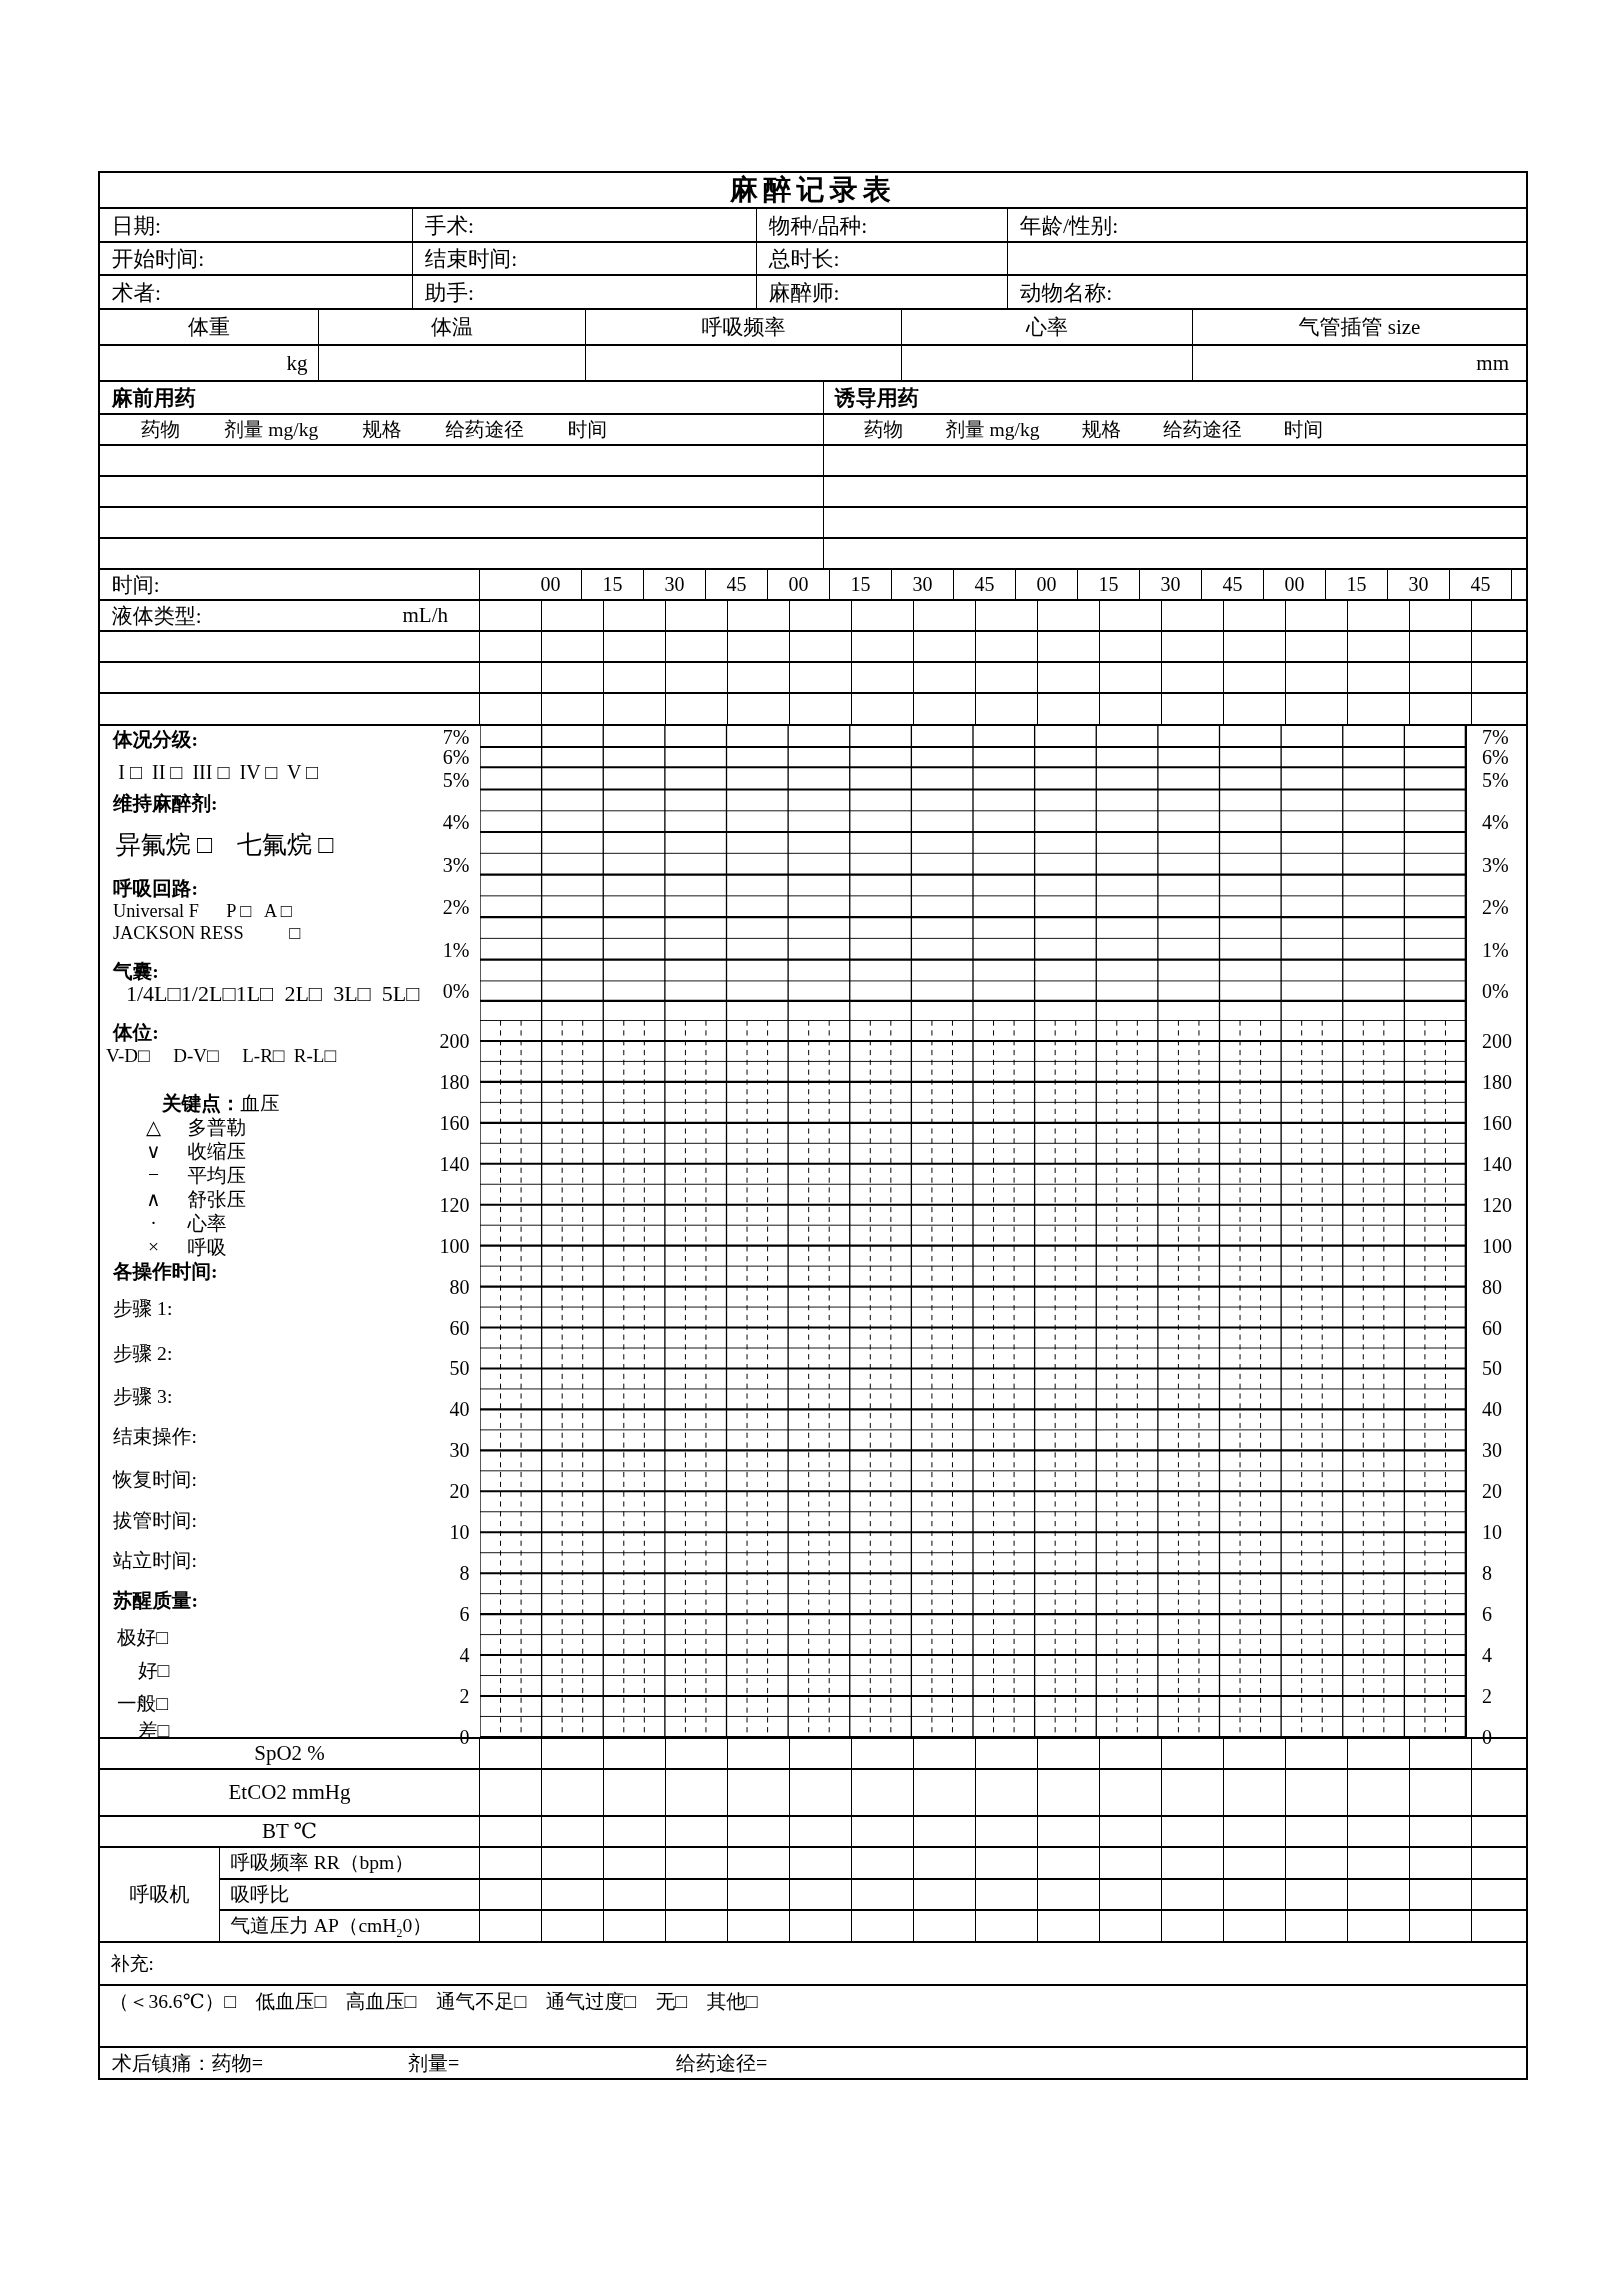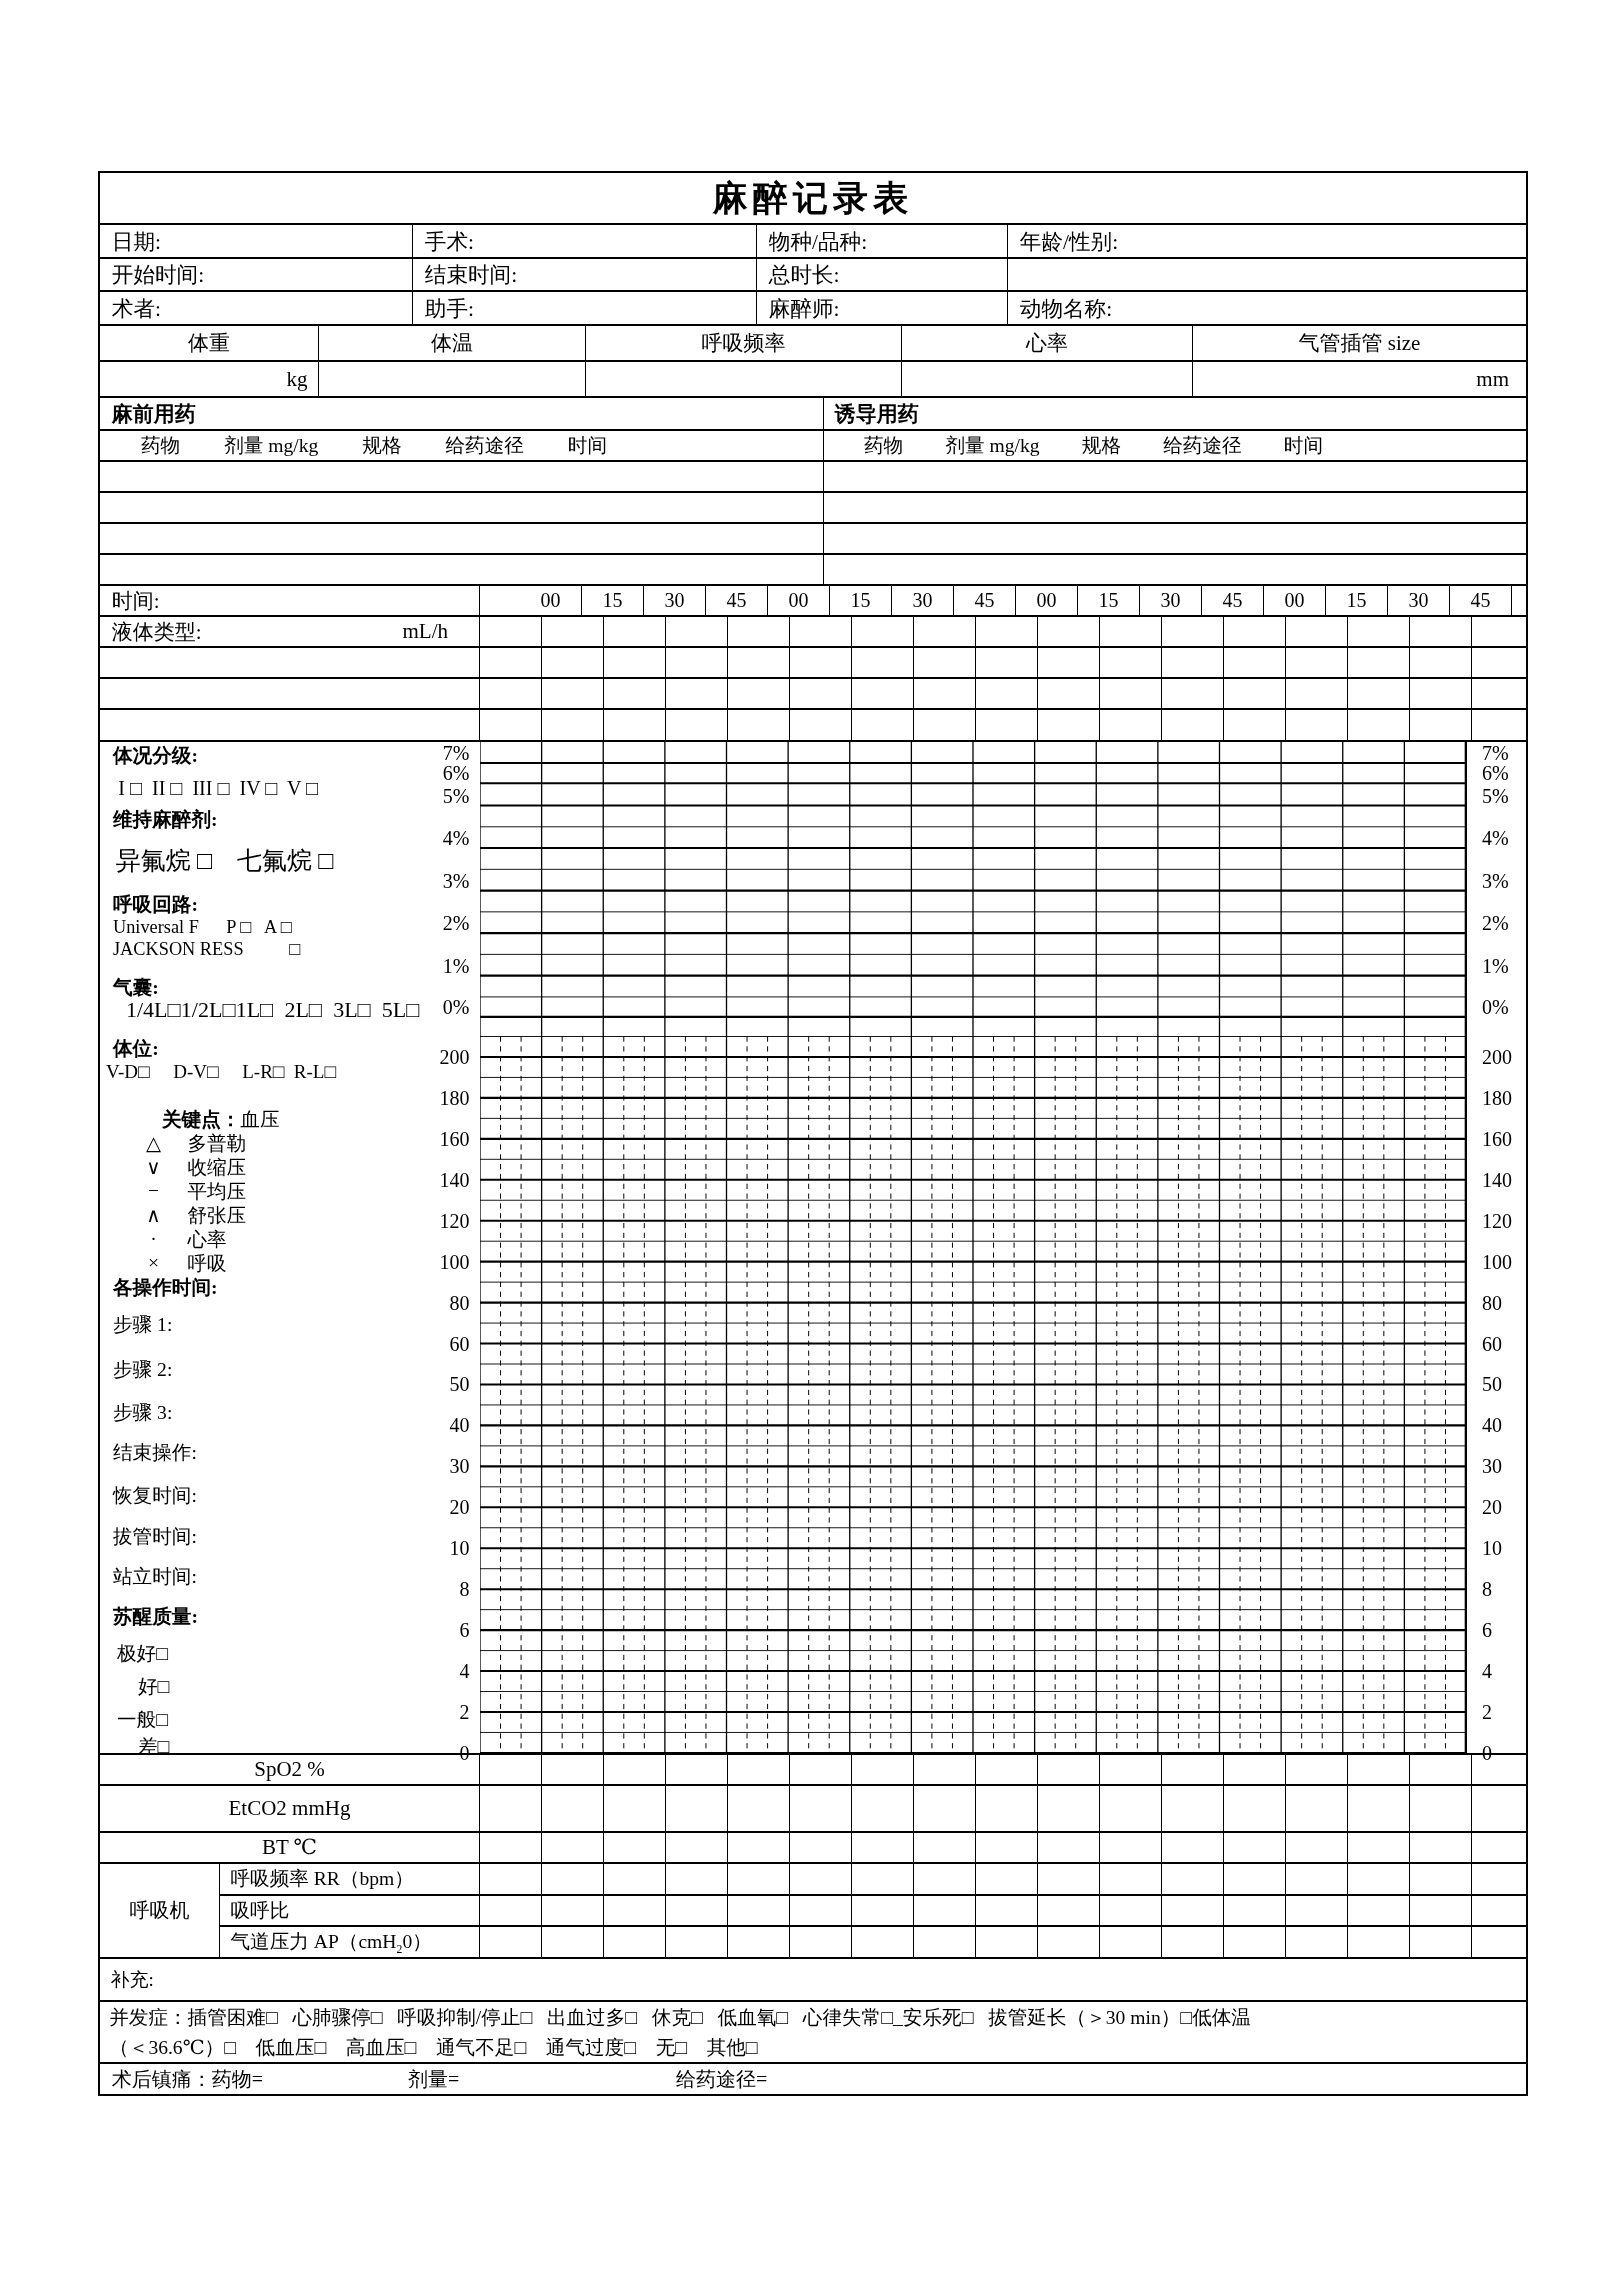--- a/index.html
+++ b/index.html
@@ -9,22 +9,22 @@
     overflow:hidden;
   }
   #form {
     position:absolute; left:98px; top:171px; width:1430px;
     border:2.6px solid #000; box-sizing:border-box; background:#fff;
   }
   .crow { display:flex; border-bottom:2px solid #000; box-sizing:border-box; position:relative; }
   .pre { white-space:pre; }
 
   
-  .title-row { height:52px; display:flex; align-items:center; justify-content:center;
-               font-size:35px; font-weight:bold; letter-spacing:5.2px; }
+  .title-row { height:36px; display:flex; align-items:center; justify-content:center;
+               font-size:28px; font-weight:bold; letter-spacing:5.2px; }
 
   
   .info-row { height:34px; }
   .info-cell { box-sizing:border-box; border-right:1.3px solid #000; font-size:21.6px;
                display:flex; align-items:center; padding-left:11.8px; }
   .ic1 { width:313px; } .ic2 { width:344px; } .ic3 { width:251px; }
   .ic4 { flex:1; border-right:none; }
 
   
   .vitals-row { height:36px; }
@@ -671,21 +671,20 @@
             <div class="cell"></div>
             <div class="cell-strip"></div>
           </div>
       </div>
     </div>
 
     <div class="supp-row">
       <span>补充:</span>
     </div>
     <div class="comp-row">
-      <div class="comp-line pre">并发症：插管困难□   心肺骤停□   呼吸抑制/停止□   出血过多□   休克□   低血氧□   心律失常□_安乐死□   拔管延长（＞30 min）□低体温</div>
       <div class="comp-line pre">（＜36.6℃）□    低血压□    高血压□    通气不足□    通气过度□    无□    其他□</div>
     </div>
     <div class="analg-row">
       <span class="an-1">术后镇痛：药物=</span>
       <span class="an-2">剂量=</span>
       <span class="an-3">给药途径=</span>
     </div>
 
   </div>
 </div>

